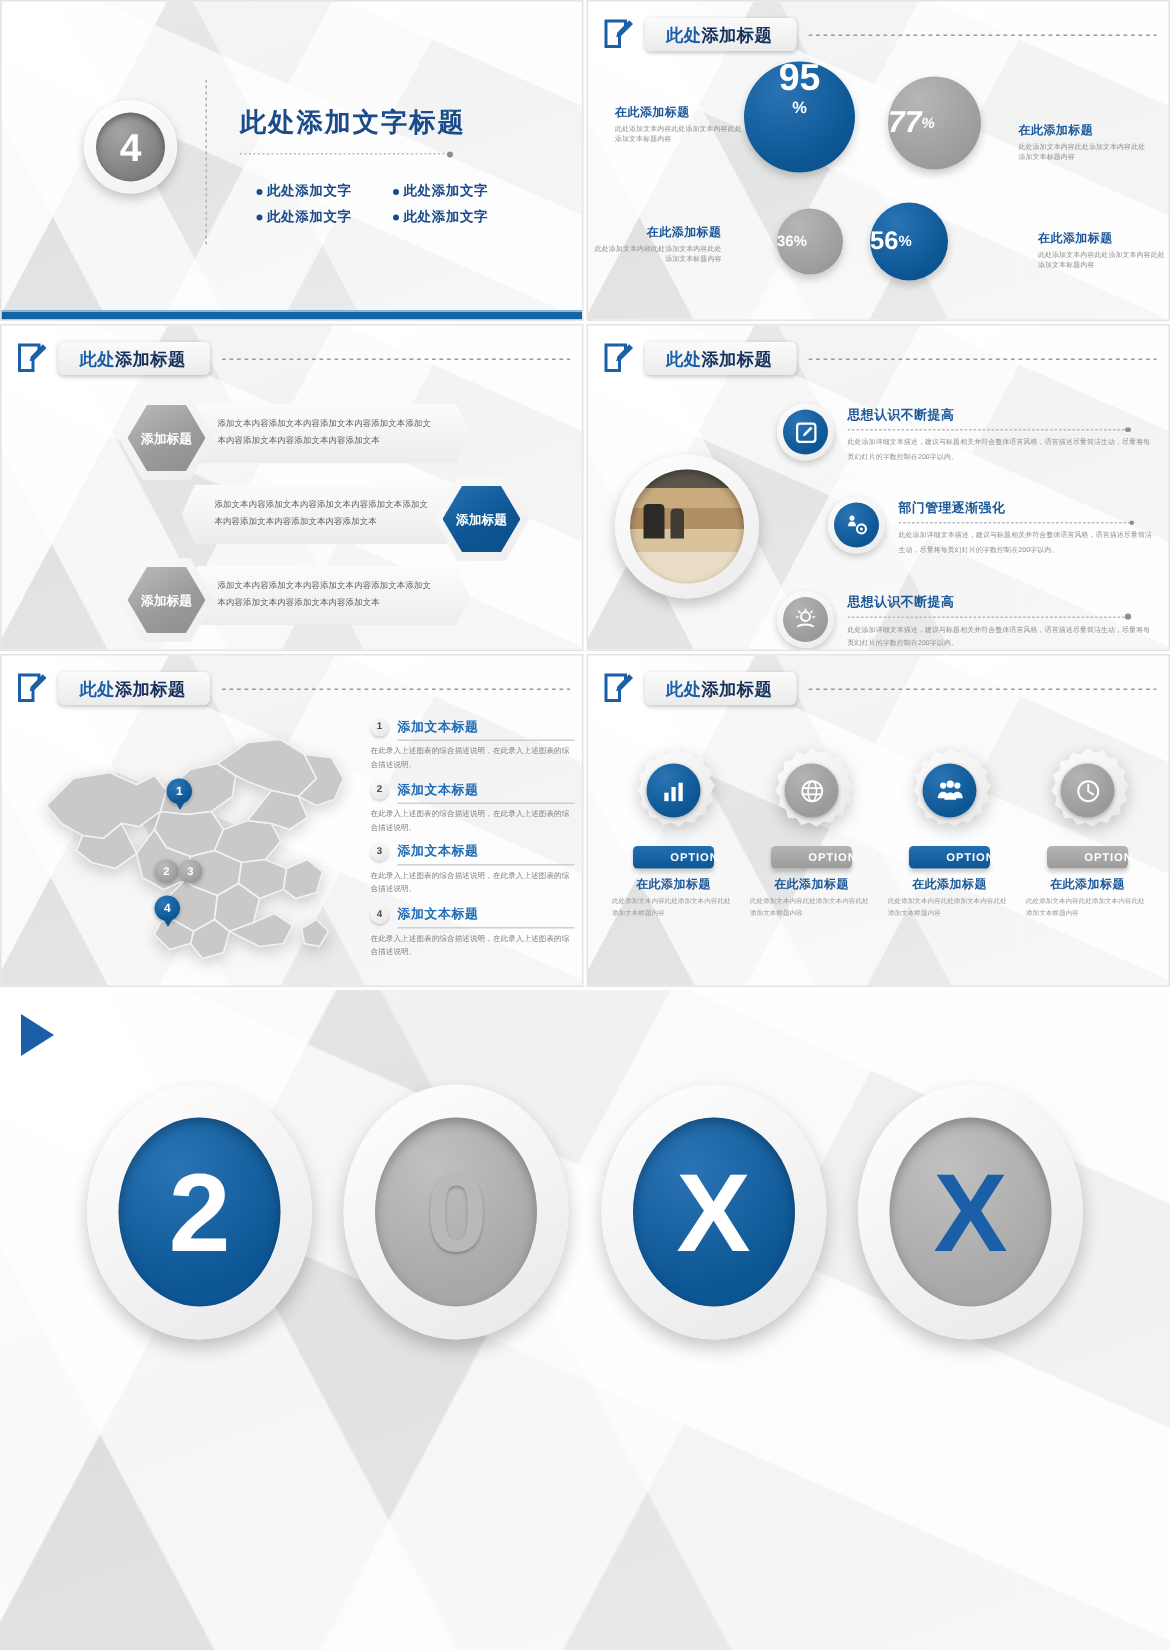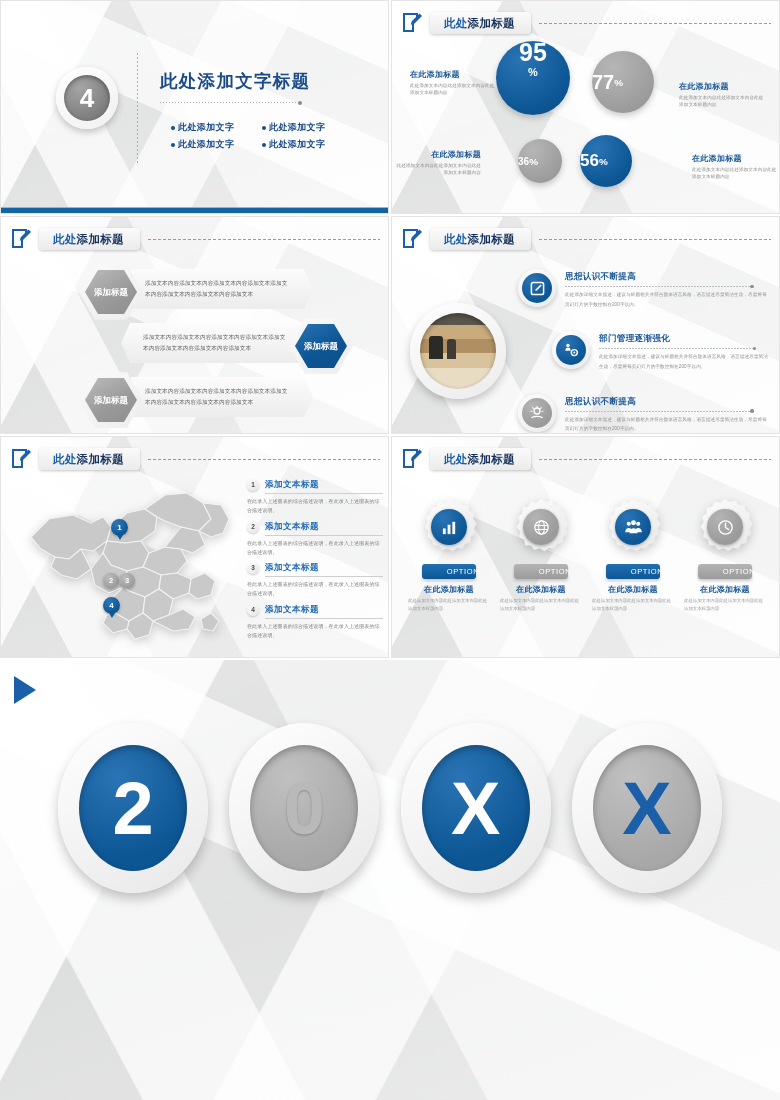--- a/index.html
+++ b/index.html
@@ -71,21 +71,21 @@
   .s2 .quad { position:absolute; left:96px; top:38px; width:190px; height:165px; }
   .circ { position:absolute; border-radius:50%; display:flex; align-items:center; 
           box-shadow:0 3px 6px rgba(0,0,0,.2); color:#fff; }
   .circ .ring { position:absolute; inset:-7px; border-radius:50%; background:linear-gradient(150deg,#fdfdfd,#eeeeee);
                 box-shadow:0 3px 7px rgba(0,0,0,.18); z-index:-1; }
   .c-blue { background:radial-gradient(circle at 34% 26%, #2a74b5, #0d5694 68%, #0a4b83); }
   .c-gray { background:radial-gradient(circle at 34% 26%, #b6b6b6, #9d9d9d 68%, #909090); }
   .c95 { left:8px;  top:2px;  width:74px; height:74px; flex-direction:column; }
   .c95 .v { font-size:25px; font-weight:bold; line-height:.95; }
   .c95 .p { font-size:11px; font-weight:bold; margin-top:1px; }
-  .c77 { left:104px; top:12px; width:62px; height:62px; }
+  .c77 { left:104px; top:12px; width:62px; height:62px;font-style:italic; }
   .c77 .v { font-size:20px; font-weight:bold; }
   .c36 { left:30px; top:100px; width:44px; height:44px; }
   .c36 .v { font-size:10px; font-weight:bold; }
   .c56 { left:92px; top:96px; width:52px; height:52px; }
   .c56 .v { font-size:17px; font-weight:bold; }
   .circ .pct { font-size:.62em; font-weight:bold; }
   .lbl { position:absolute; width:86px; }
   .lbl .lt { font-size:8px; font-weight:bold; color:#1b5898; letter-spacing:.3px; margin-bottom:2px; }
   .lbl .lb { font-size:4.6px; color:#8c8c8c; line-height:1.55; letter-spacing:.1px; }
   .s2 .l95 { left:18px;  top:68px;  text-align:left; }
@@ -157,21 +157,21 @@
   
   .s6 .gears { position:absolute; left:16px; top:62px; width:358px; display:flex; justify-content:space-between; }
   .gcol { width:82px; display:flex; flex-direction:column; align-items:center; }
   .gear { width:56px; height:56px; position:relative; display:flex; align-items:center; justify-content:center;
     filter:drop-shadow(0 3px 5px rgba(0,0,0,.2)); }
   .gear .teeth { position:absolute; inset:0; background:linear-gradient(150deg,#fdfdfd,#e6e6e6);
     clip-path:polygon(50% 0%,58.8% 5.2%,68.5% 2.5%,74.3% 10.7%,84.5% 11%,86.5% 20.9%,95.3% 25.9%,93.3% 35.8%,99.6% 43.8%,94.4% 52.5%,97.5% 62.2%,89.3% 68%,89% 78.2%,79.1% 80.2%,74.1% 89%,64.2% 87%,56.2% 93.3%,47.5% 88.1%,37.8% 91.2%,32% 83%,21.8% 82.7%,19.8% 72.8%,11% 67.8%,13% 57.9%,6.7% 49.9%,11.9% 41.2%,8.8% 31.5%,17% 25.7%,17.3% 15.5%,27.2% 13.5%,32.2% 4.7%,42.1% 6.7%);
   }
   .gear .hole { position:relative; width:36px; height:36px; border-radius:50%; display:flex; align-items:center; justify-content:center;
     box-shadow:0 1px 3px rgba(0,0,0,.3); }
-  .opt { margin-top:9px; width:54px; height:15px; border-radius:3px; color:#fff; font-size:7.5px; font-weight:normal;
+  .opt { margin-top:9px; width:54px; height:15px; border-radius:3px; color:#fff; font-size:7.5px; font-weight:bold;
     display:flex; align-items:center; justify-content:center; letter-spacing:.6px; box-shadow:0 2px 3px rgba(0,0,0,.2);padding-left:28px; }
   .opt-b { background:linear-gradient(180deg,#2170b2,#0d5694); }
   .opt-g { background:linear-gradient(180deg,#b4b4b4,#9b9b9b); }
   .gcol .gt { margin-top:5px; font-size:8px; font-weight:bold; color:#1b5898; letter-spacing:.3px; }
   .gcol .gb { margin-top:2px; font-size:4.4px; color:#9a9a9a; line-height:1.8; text-align:left; width:100%; }
 
   
   .s7 { background:
       linear-gradient(118deg, rgba(255,255,255,.85) 0 22%, rgba(0,0,0,0) 22.2% 44%, rgba(255,255,255,.7) 44.2% 60%, rgba(0,0,0,0) 60.2%),
       linear-gradient(204deg, rgba(255,255,255,.75) 0 18%, rgba(0,0,0,.03) 18.2% 37%, rgba(255,255,255,.6) 37.2% 55%, rgba(0,0,0,.02) 55.2%),

